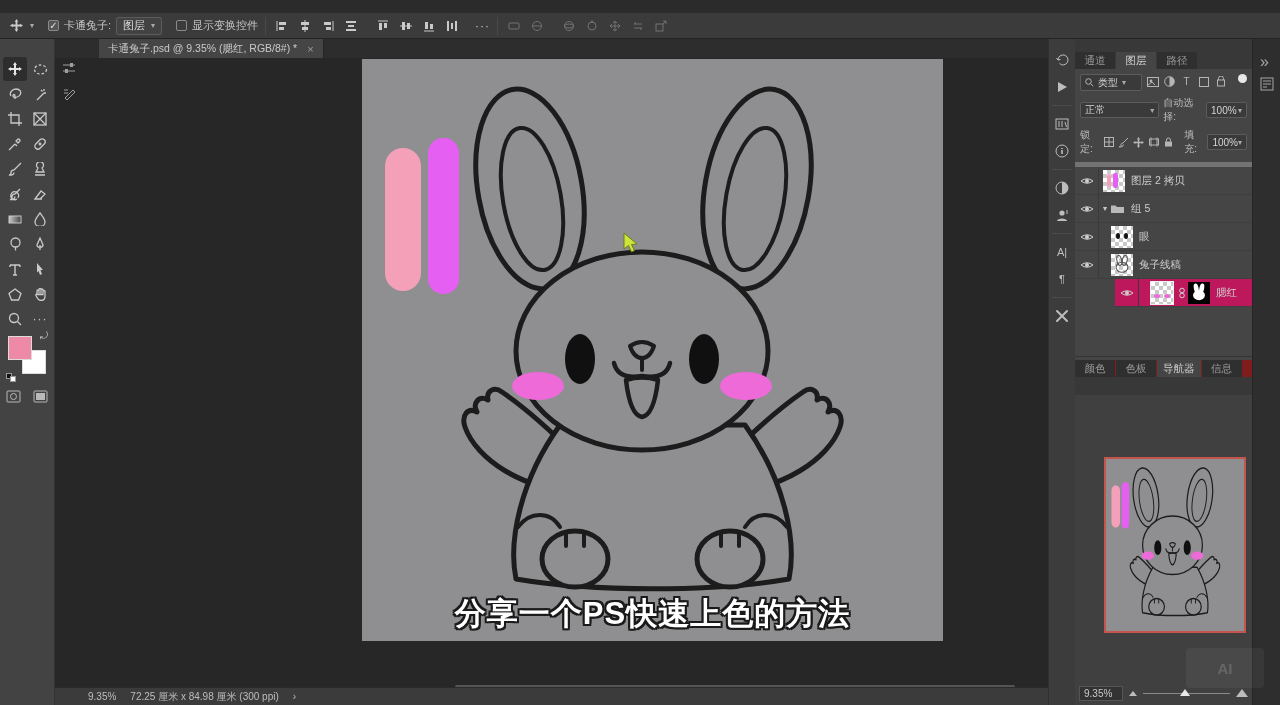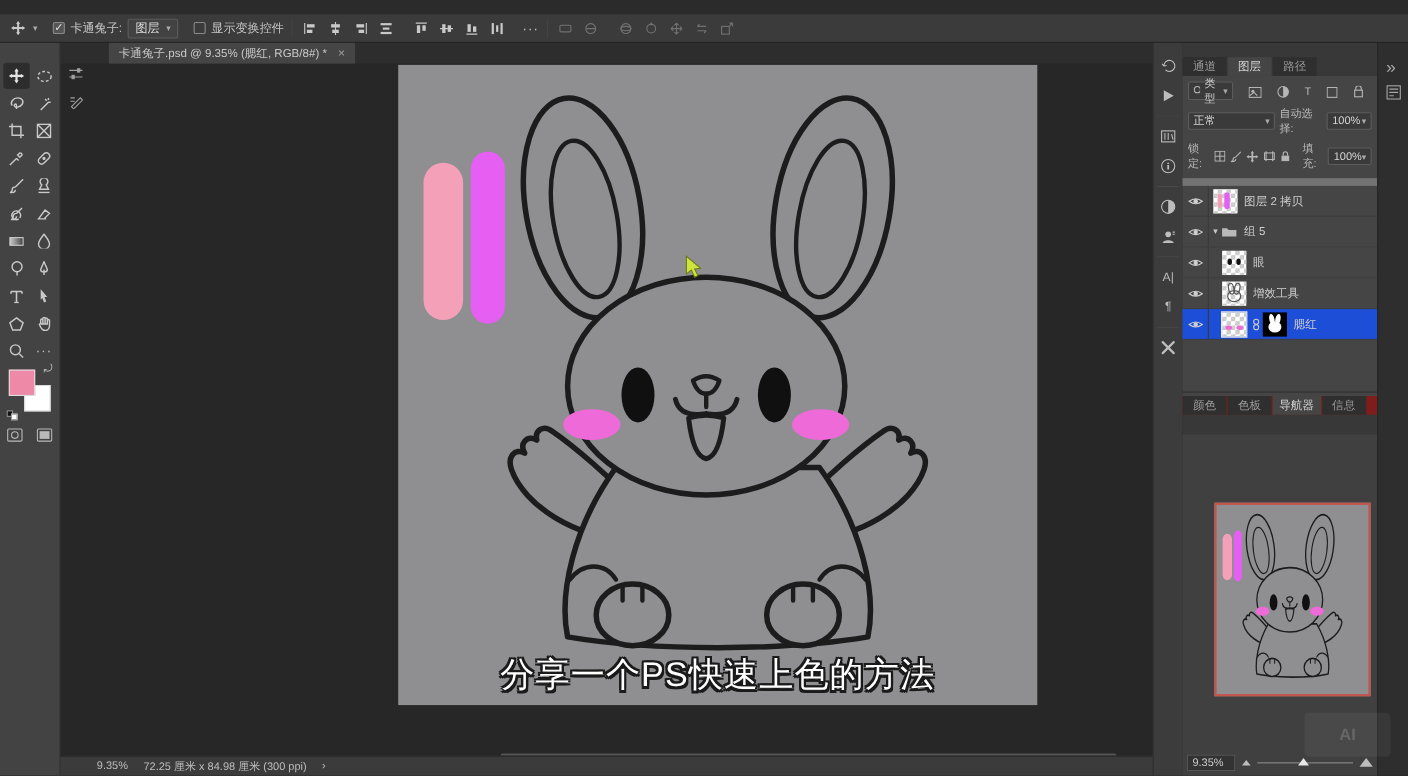--- a/index.html
+++ b/index.html
@@ -49,52 +49,52 @@
   .tabbar { position:absolute; left:55px; top:39px; width:993px; height:19px; background:#2d2d2d; }
   .doctab { position:absolute; left:44px; top:0; height:19px; background:#454545; color:#c9c9c9;
     font-size:10.5px; display:flex; align-items:center; gap:10px; padding:0 9px; border-right:1px solid #262626; }
   .doctab .close { color:#9a9a9a; font-size:11px; }
   .docarea { position:absolute; left:55px; top:58px; width:993px; height:629px; background:#272727; overflow:hidden; }
   .gutter-icons { position:absolute; left:3px; top:2px; width:22px; color:#9f9f9f; display:flex;
     flex-direction:column; gap:8px; align-items:center; }
   .canvas { position:absolute; left:307px; top:1px; width:581px; height:582px; background:#8f8f92; }
   .canvas svg.art { position:absolute; inset:0; }
   .subtitle { position:absolute; left:50%; top:534px; transform:translateX(-50%); white-space:nowrap;
-    font-size:31px; font-weight:normal; color:#fff; letter-spacing:1px;
+    font-size:31px; font-weight:bold; color:#fff; letter-spacing:1px;
     text-shadow:-2px -2px 0 #1a1a1a, 2px -2px 0 #1a1a1a, -2px 2px 0 #1a1a1a, 2px 2px 0 #1a1a1a,
       -2px 0 0 #1a1a1a, 2px 0 0 #1a1a1a, 0 -2px 0 #1a1a1a, 0 2px 0 #1a1a1a; }
   .hscroll { position:absolute; left:400px; top:627px; width:560px; height:4px; background:#555; border-radius:2px; }
   .statusbar { position:absolute; left:55px; top:687px; width:993px; height:18px; background:#3b3b3b;
     border-top:1px solid #2a2a2a; display:flex; align-items:center; font-size:10px; color:#bdbdbd; gap:14px;
     padding-left:33px; }
 
   
   .rightstrip { position:absolute; left:1048px; top:39px; width:27px; height:666px; background:#3c3c3c;
     border-left:1px solid #303030; display:flex; flex-direction:column; align-items:center; padding-top:12px; gap:9px; }
   .rs-icon { width:20px; height:18px; display:flex; align-items:center; justify-content:center; color:#bdbdbd; font-size:11px; }
   .rs-sep { width:20px; height:1px; background:#2e2e2e; border-bottom:1px solid #4a4a4a; }
 
   
   .rightpanel { position:absolute; left:1075px; top:39px; width:177px; height:666px; background:#383838; }
   .ptabs { position:absolute; left:0; top:13px; width:177px; height:17px; display:flex; background:#383838; }
   .ptab { min-width:40px; padding:0 6px; height:17px; font-size:10.5px; color:#9a9a9a; background:#2f2f2f;
     display:flex; align-items:center; justify-content:center; margin-right:1px;font-family:Liberation Mono, monospace; }
   .ptab.active { background:#454545; color:#d2d2d2; }
   .lpanel { position:absolute; left:0; top:30px; width:177px; height:287px; background:#454545; }
-  .filter-row { display:flex; align-items:flex-end; gap:14px; padding:5px 5px 3px 5px; }
+  .filter-row { display:flex; align-items:flex-start; gap:4px; padding:5px 5px 3px 5px; }
   .searchbox { background:#3a3a3a; border:1px solid #5c5c5c; border-radius:2px; height:17px; width:62px;
     display:flex; align-items:center; gap:4px; padding:0 4px; font-size:10px; color:#cfcfcf; }
   .f-ic { width:13px; height:15px; display:flex; align-items:center; justify-content:center; color:#b5b5b5; font-size:10px;}
   .f-dot { margin-left:auto; width:9px; height:9px; border-radius:50%; background:#e8e8e8; }
   .blend-row,.lock-row { display:flex; align-items:center; gap:4px; padding:2px 5px; font-size:10px; color:#bdbdbd;}
   .sm-dd { background:#3a3a3a; border:1px solid #5c5c5c; border-radius:2px; height:16px;
     display:inline-flex; align-items:center; justify-content:space-between; padding:0 4px; color:#d5d5d5; font-size:10px;}
-  .layers-list { margin-top:4px; border-top:7px solid #737373; }
+  .layers-list { margin-top:4px; border-top:5px solid #737373; }
   .layer-row { display:flex; align-items:center; height:28px; border-bottom:1px solid #3e3e3e; font-size:10.5px; color:#cdcdcd; }
-  .layer-row.sel { background:#1d4ed8; }
+  .layer-row.sel { background:#be185d;margin-left:40px; }
   .eyecell { width:24px; height:100%; display:flex; align-items:center; justify-content:center;
     border-right:1px solid #3a3a3a; flex:none; }
   .lthumb { width:22px; height:22px; margin:0 6px 0 4px; flex:none; position:relative; overflow:hidden;
     background:#fff; background-image:
       linear-gradient(45deg,#c9c9c9 25%,transparent 25%,transparent 75%,#c9c9c9 75%),
       linear-gradient(45deg,#c9c9c9 25%,transparent 25%,transparent 75%,#c9c9c9 75%);
     background-size:8px 8px; background-position:0 0,4px 4px; }
   .lthumb.solid { background:#7c7c7e; }
   .lthumb.selbr { outline:1px solid #eee; }
   .mask-thumb { width:22px; height:22px; background:#000; margin-right:6px; flex:none; position:relative; }
@@ -674,21 +674,21 @@
               <svg width="14" height="10">
                 <path d="M1,5 Q7,0.5 13,5 Q7,9.5 1,5 Z" fill="none" stroke="#cfcfcf"></path>
                 <circle cx="7" cy="5" r="2" fill="#cfcfcf"></circle>
               </svg>
             </div>
             <div class="lthumb indent">
               <svg viewBox="0 0 22 22" width="20" height="20" style="position:absolute;left:1px;top:1px">
                 <use href="#minihead" fill="none" stroke="#555" stroke-width="1.2"></use>
               </svg>
             </div>
-            <span class="lname">增效工具</span>
+            <span class="lname">兔子线稿</span>
           </div>
           <div class="layer-row sel">
             <div class="eyecell">
               <svg width="14" height="10">
                 <path d="M1,5 Q7,0.5 13,5 Q7,9.5 1,5 Z" fill="none" stroke="#cfcfcf"></path>
                 <circle cx="7" cy="5" r="2" fill="#cfcfcf"></circle>
               </svg>
             </div>
             <div class="lthumb indent selbr">
               <span class="dot" style="left:3px;top:12px;width:6px;height:4px;background:#ee6ad8"></span>

